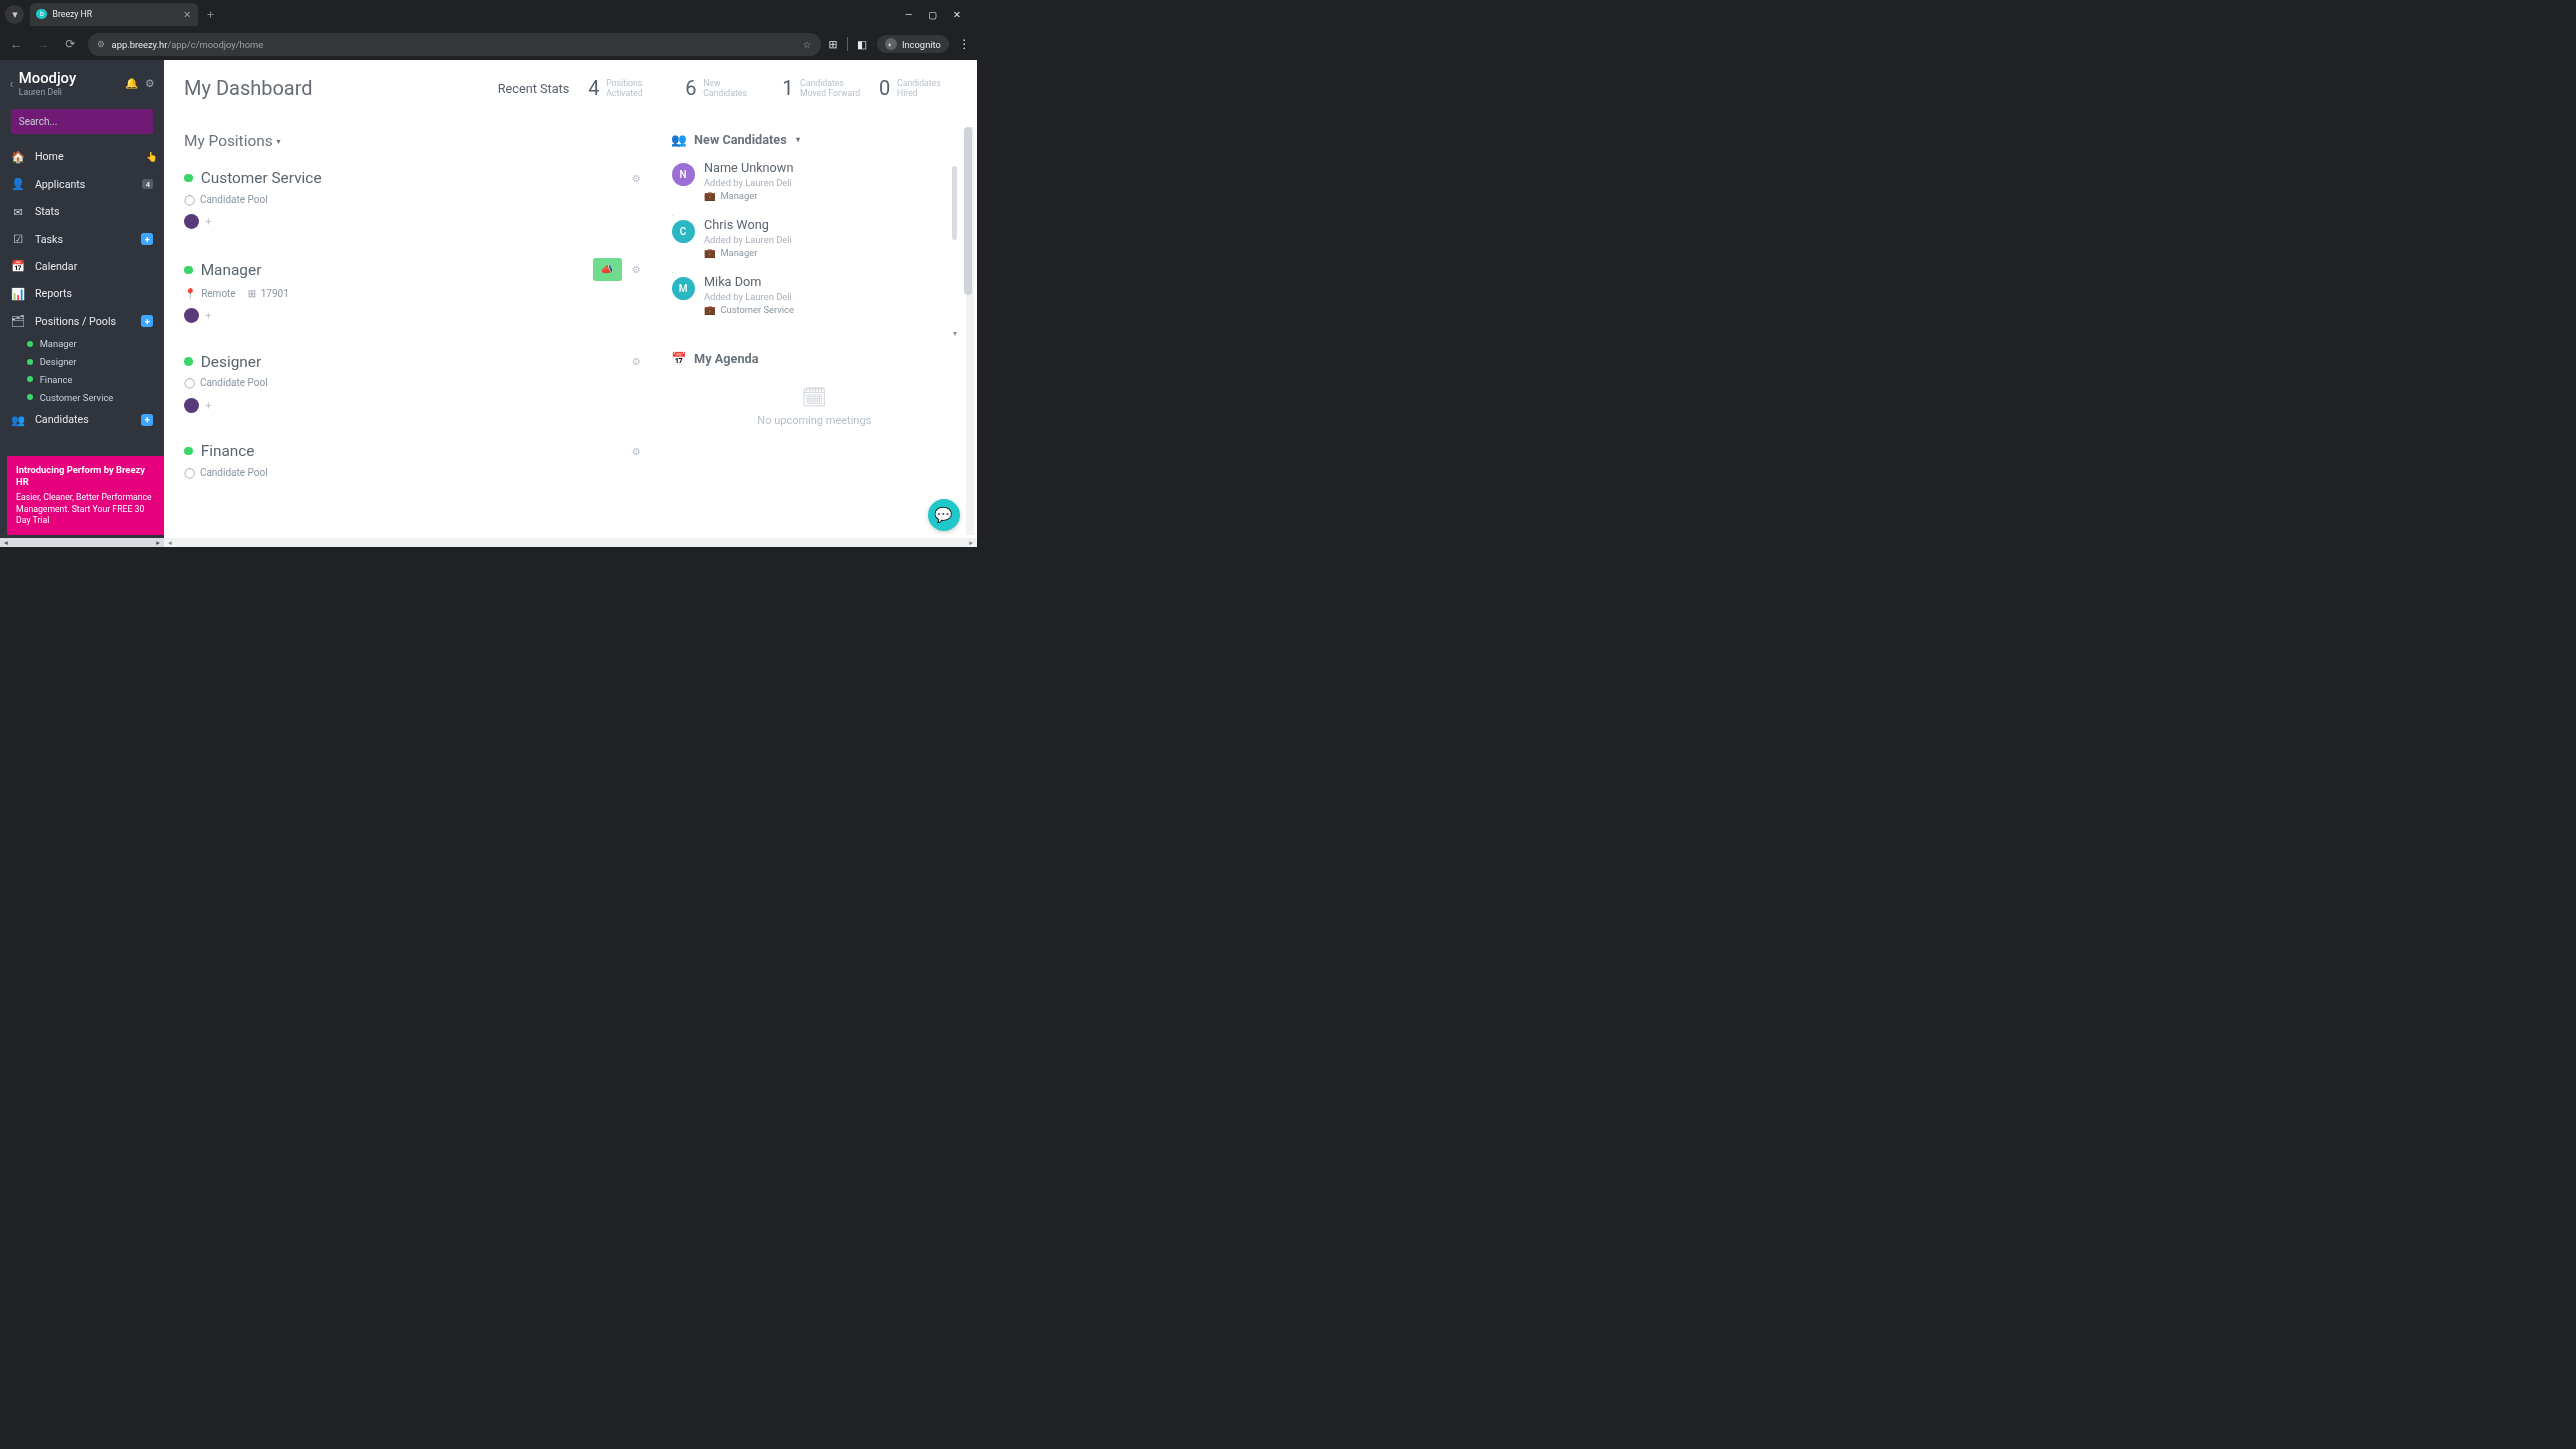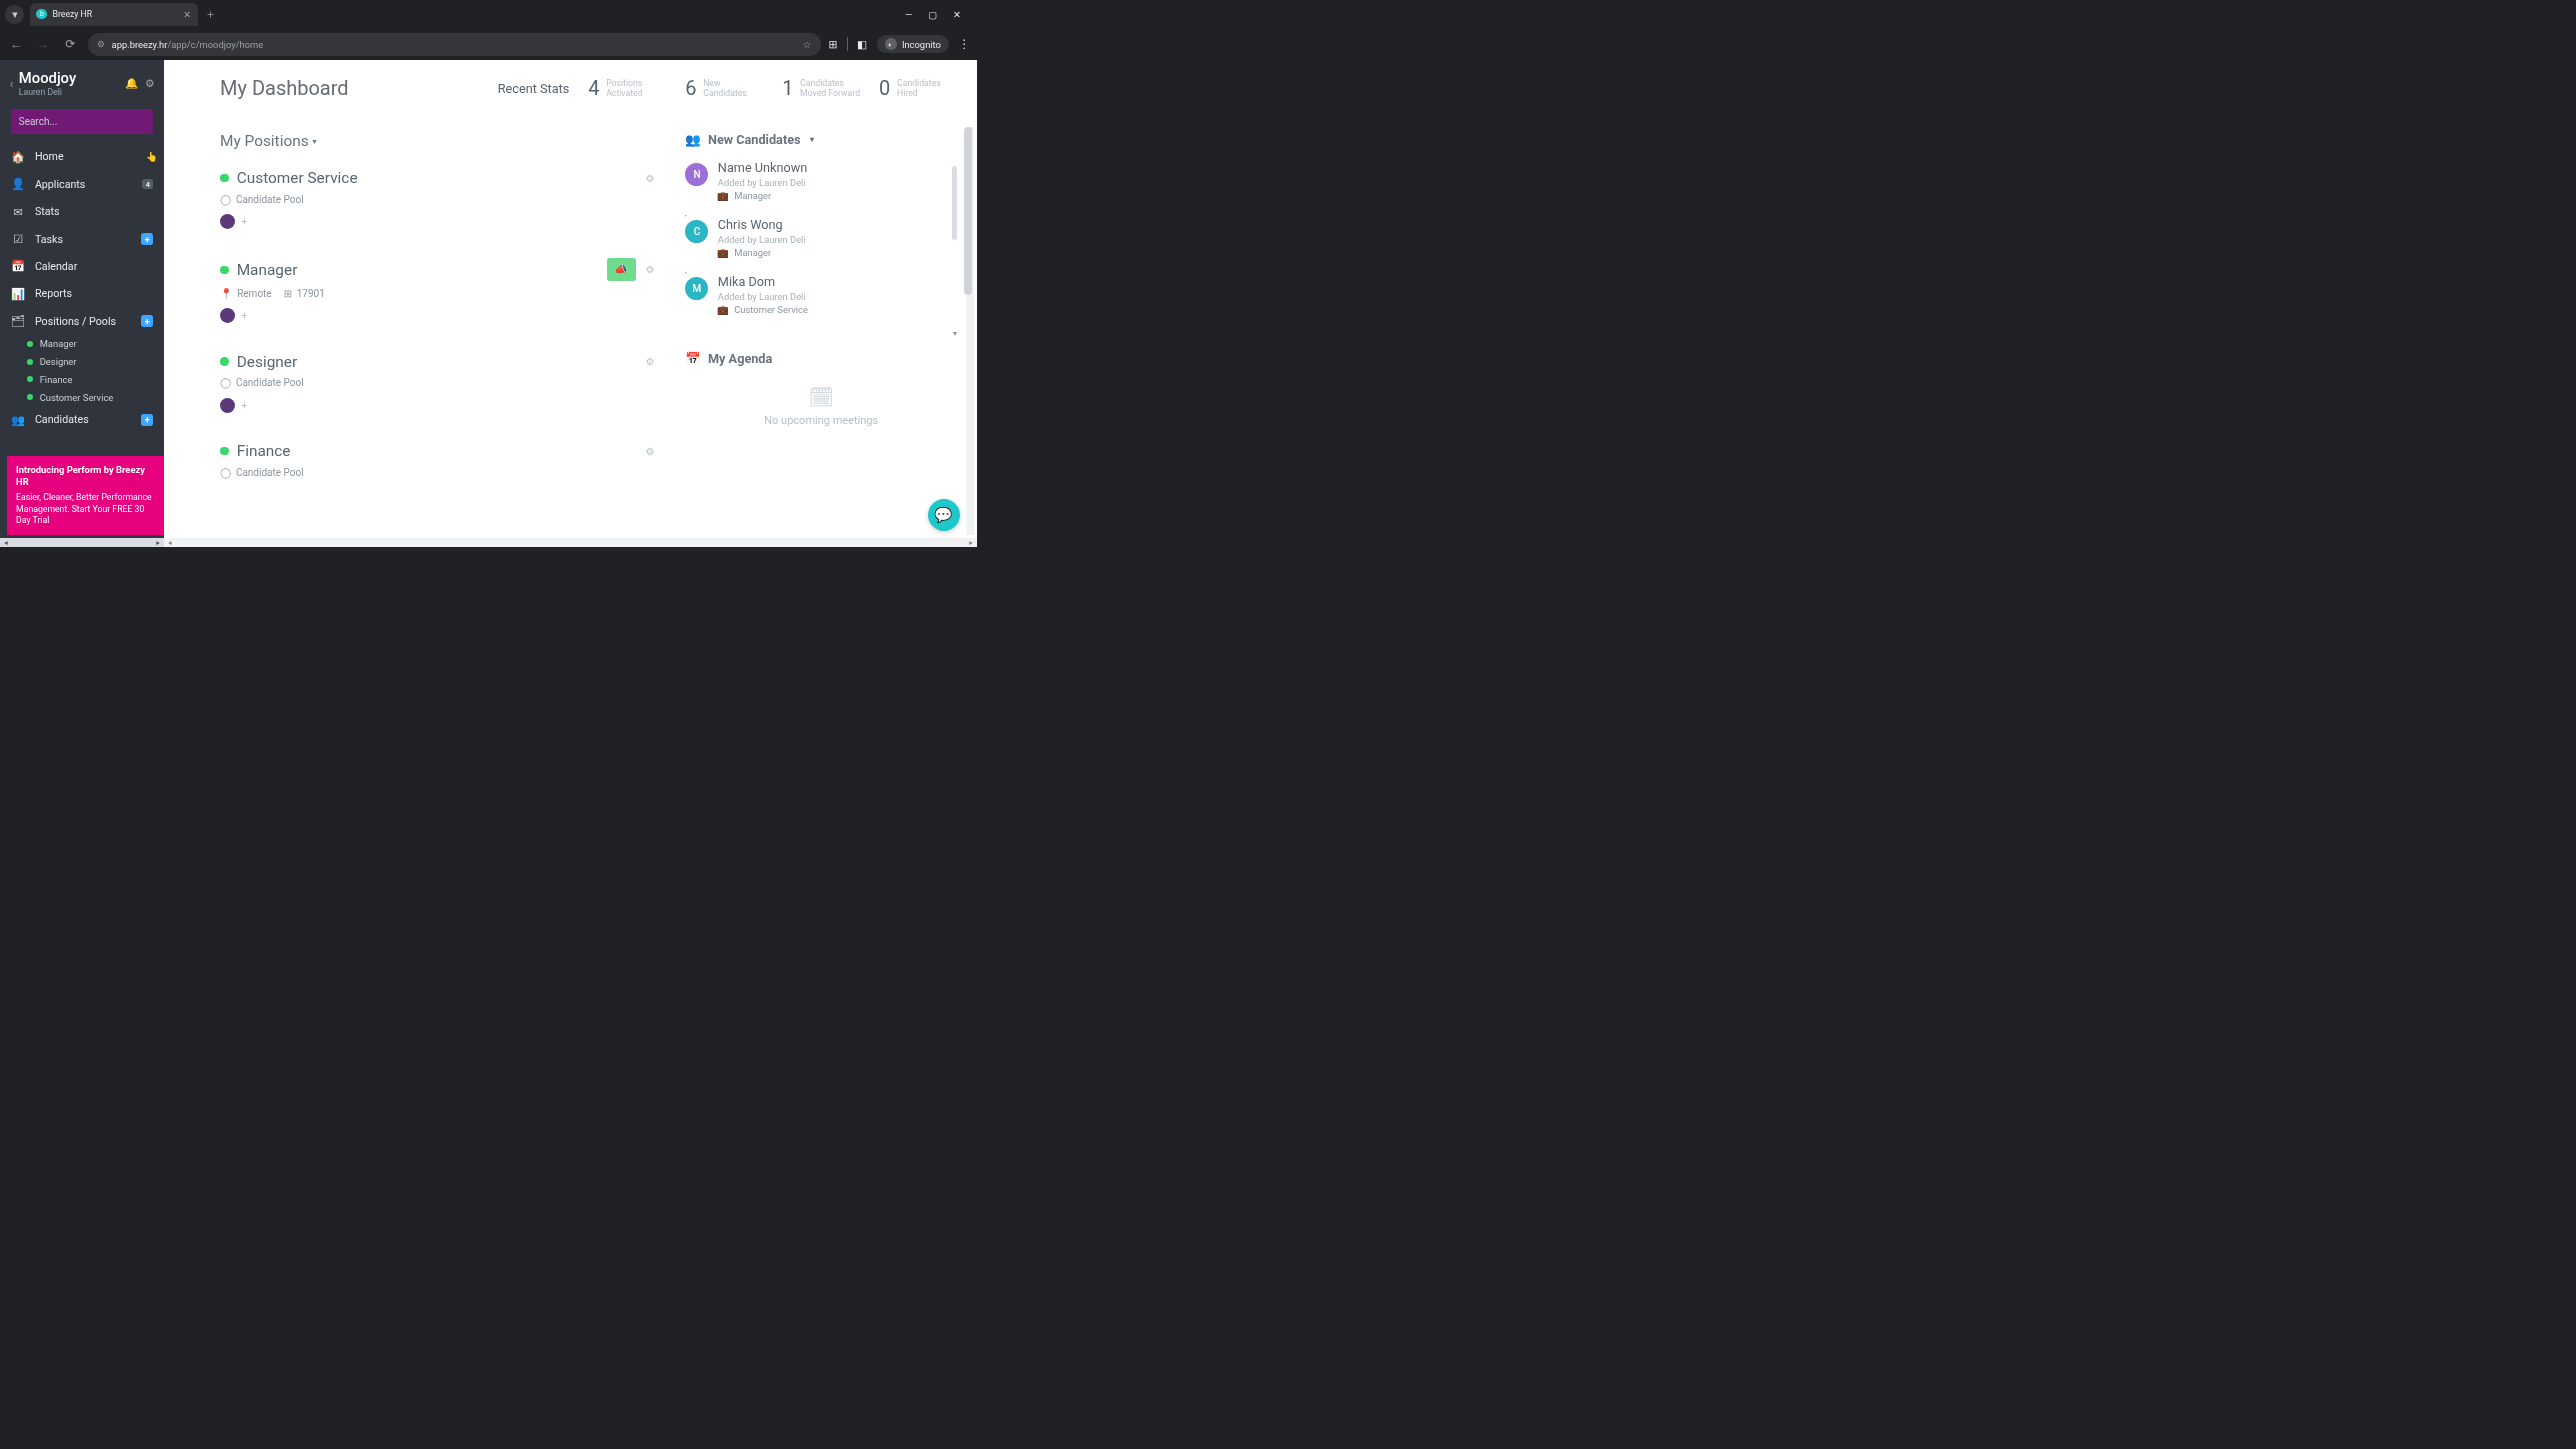--- a/index.html
+++ b/index.html
@@ -58,30 +58,30 @@
 
 .promo-banner { position:absolute; bottom:12px; left:6.7px; right:0; background:#e6007e; color:#fff; padding:8px 9.4px; font-size:8.7px; line-height:1.35; }
 .promo-title { font-weight:700; margin-bottom:2.7px; font-size:9.4px; }
 .switch-companies { display:flex; align-items:center; gap:8px; padding:6.7px 10.7px; font-size:10.7px; color:#e6e9ee; position:absolute; bottom:31px; left:0; right:0;}
 .switch-companies .badge-arrow { margin-left:auto; background:#3ea6ff; color:#fff; border-radius:2.7px; width:12px; height:12px; display:flex; align-items:center; justify-content:center; font-size:8px;}
 
 .sidebar-scroll-hint { position:absolute; bottom:0; left:0; right:0; height:9.4px; background:#d9dde3; display:flex; justify-content:space-between; padding:0 4px; color:#555; font-size:7.4px;}
 
 
 .main { flex:1; background:#fff; padding:16px 20px 0 20px; position:relative; overflow:hidden; }
-.dash-header { display:flex; align-items:flex-start;margin-left:36px; }
+.dash-header { display:flex; align-items:flex-start; }
 .dash-title { font-size:20px; color:#666c74; font-weight:400; }
 .recent-stats { margin-left:auto; display:flex; align-items:center; gap:19px; }
 .recent-label { font-size:12.7px; color:#57616d; }
 .stat { display:flex; align-items:center; gap:6.7px; }
 .stat-num { font-size:20px; color:#57616d; font-weight:400; }
 .stat-lbl { font-size:8.7px; color:#b7bfc8; line-height:1.2; max-width:60px;}
 
 .content-row { display:flex; gap:27px; margin-top:32px; height: calc(100% - 54px); }
-.positions-col { flex:1.6; overflow-y:auto; padding-right:4px;margin-left:36px; }
+.positions-col { flex:1.6; overflow-y:auto; padding-right:4px; }
 .side-col { flex:1; overflow-y:auto; position:relative;}
 
 .section-heading { font-size:15.4px; color:#6a737d; font-weight:400; display:flex; align-items:center; gap:4px; margin-bottom:19px;}
 .caret-s { font-size:8px; color:#6a737d; }
 
 .position-card { margin-bottom:29.5px; }
 .position-title-row { display:flex; align-items:center; gap:8px; }
 .pos-dot { width:8.7px; height:8.7px; border-radius:50%; background:#39d66a; }
 .pos-title { font-size:15.4px; color:#5b6570; }
 .pos-actions { margin-left:auto; display:flex; align-items:center; gap:9.4px; }

